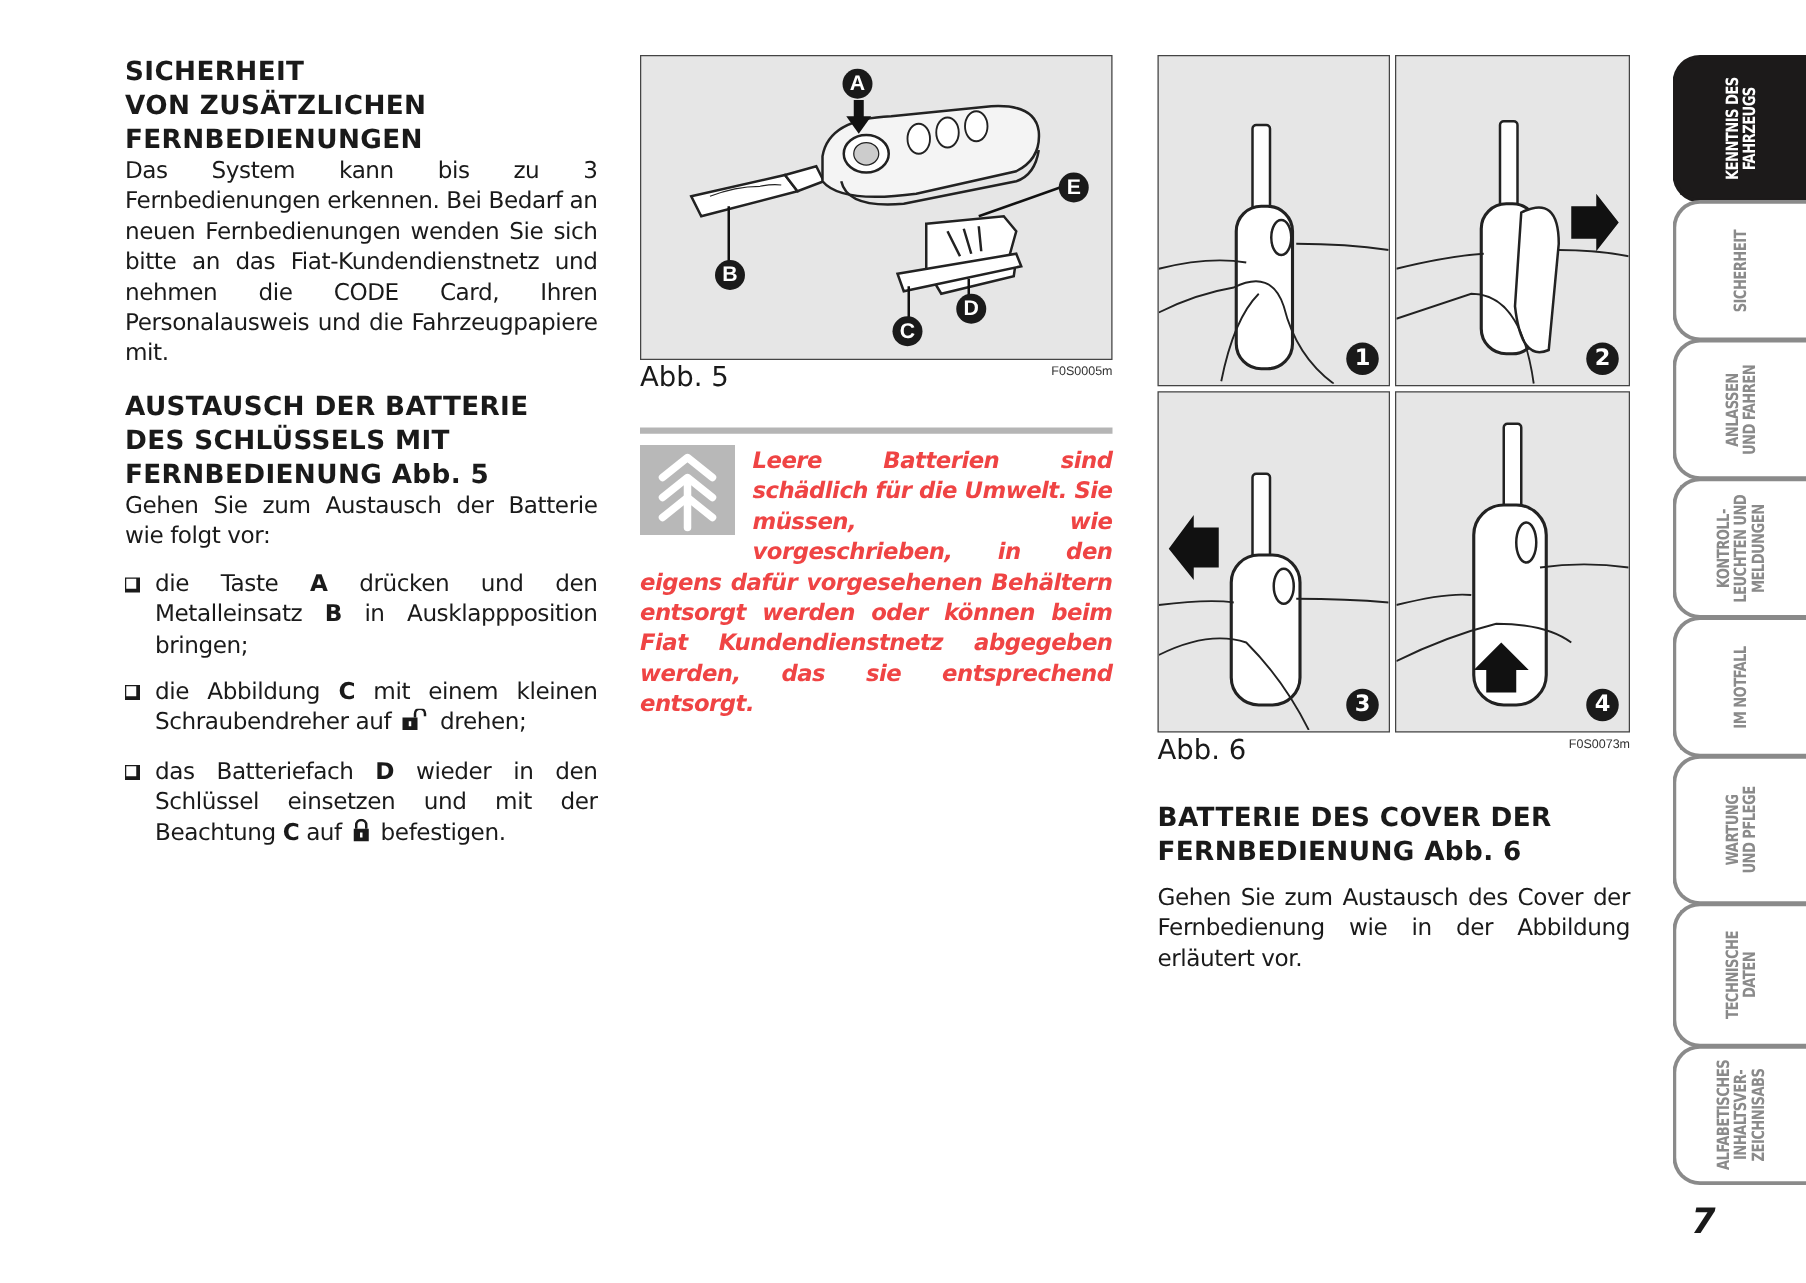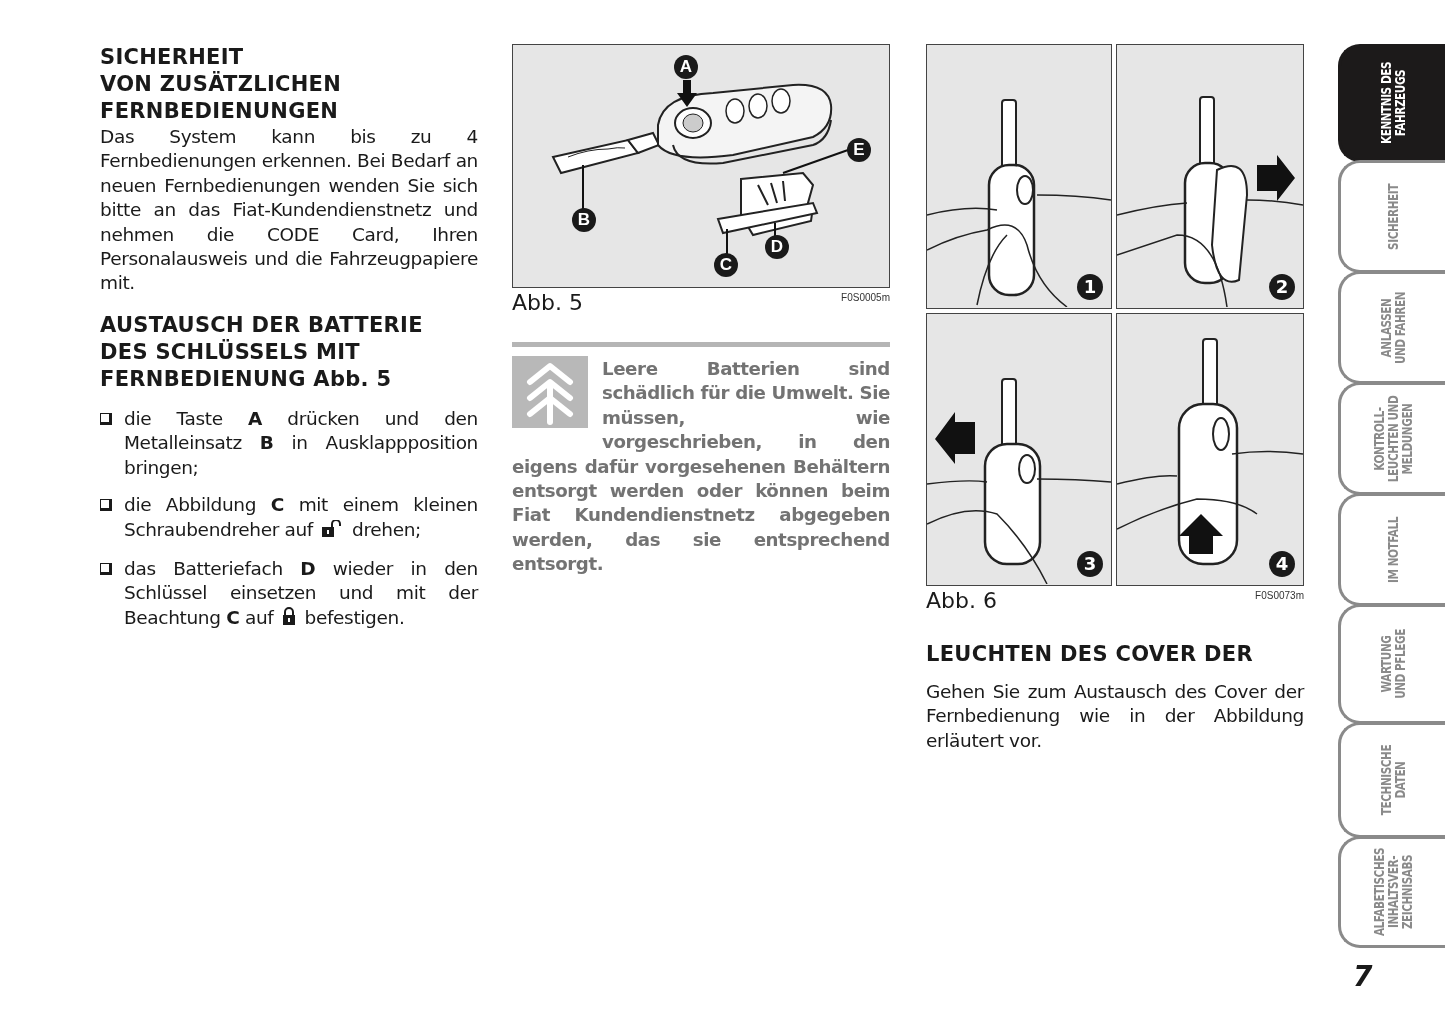--- a/index.html
+++ b/index.html
@@ -42,22 +42,22 @@
     background:#e6e6e6; border:1.5px solid #444; box-sizing:border-box;
   }
   .fig-cap { position:absolute; font-size:22px; font-family:"DejaVu Sans", sans-serif; }
   .fig-code { position:absolute; font-size:10px; font-family:"Liberation Sans", sans-serif; color:#333;text-align:center; }
 
   
   .note-rule { position:absolute; left:0; top:298px; width:378px; height:5px; background:#b5b5b5; }
   .note-icon { position:absolute; left:0; top:312px; width:76px; height:72px; background:#b8b8b8; }
   .note-text {
     position:absolute; left:0; top:313px; width:378px;
-    font-family:"DejaVu Sans", sans-serif; font-weight:bold;
-    font-size:18.2px; line-height:24.4px; letter-spacing:-0.4px; text-align:justify; color:#737373;
+    font-family:"DejaVu Sans", sans-serif; font-style:italic; font-weight:bold;
+    font-size:18.2px; line-height:24.4px; letter-spacing:-0.4px; text-align:justify; color:#ef4444;
   }
   .note-text .float { float:left; width:90px; height:96px; }
 
   
   .fig6 { position:absolute; left:0; top:0; width:378px; height:542px; }
   .panel {
     position:absolute; background:#e6e6e6; border:1.5px solid #444; box-sizing:border-box; overflow:hidden;
   }
   .p1 { left:0; top:0; width:186px; height:265px; }
   .p2 { left:190px; top:0; width:188px; height:265px; }
@@ -96,28 +96,29 @@
 </style>
 </head>
 <body>
 
 <div class="col col1">
   <h2>
     <span>SICHERHEIT</span><br>
     <span>VON ZUSÄTZLICHEN</span><br>
     <span>FERNBEDIENUNGEN</span>
   </h2>
-  <p class="body sec1-p">Das System kann bis zu 4 Fernbedienungen erkennen. Bei Bedarf an neuen Fernbedienungen wenden Sie sich bitte an das Fiat-Kundendienstnetz und nehmen die CODE Card, Ihren Personalausweis und die Fahrzeugpapiere mit.</p>
+  <p class="body sec1-p">Das System kann bis zu 3 Fernbedienungen erkennen. Bei Bedarf an neuen Fernbedienungen wenden Sie sich bitte an das Fiat-Kundendienstnetz und nehmen die CODE Card, Ihren Personalausweis und die Fahrzeugpapiere mit.</p>
 
   <div class="sec2">
     <h2>
       <span>AUSTAUSCH DER BATTERIE</span><br>
       <span>DES SCHLÜSSELS MIT</span><br>
       <span>FERNBEDIENUNG Abb. 5</span>
     </h2>
+    <p class="body sec2-p">Gehen Sie zum Austausch der Batterie wie folgt vor:</p>
     <ul class="steps">
       <li>
         <span class="box"></span>
         <span>die Taste </span><b>A</b><span> drücken und den Metalleinsatz </span><b>B</b><span> in Ausklappposition bringen;</span>
       </li>
       <li>
         <span class="box"></span>
         <span>die Abbildung </span><b>C</b><span> mit einem kleinen Schraubendreher auf </span><span class="lock-open"><svg width="24" height="18" viewBox="0 0 24 18">
               <rect x="1" y="7" width="12" height="10" fill="#1a1a1a"></rect>
               <rect x="6" y="10" width="2" height="4" fill="#fff"></rect>
@@ -235,21 +236,22 @@
         <path d="M0 215 Q40 195 80 185 Q120 185 140 200" fill="none" stroke="#222" stroke-width="1.5"></path>
       </svg>
       <div class="num">4</div>
     </div>
   </div>
   <div class="fig-cap" style="left:0;top:544px;">Abb. 6</div>
   <div class="fig-code" style="right:0;top:546px;">F0S0073m</div>
 
   <div class="sec3">
     <h2>
-      <span>LEUCHTEN DES COVER DER</span><br>
+      <span>BATTERIE DES COVER DER</span><br>
+      <span>FERNBEDIENUNG Abb. 6</span>
     </h2>
     <p class="body">Gehen Sie zum Austausch des Cover der Fernbedienung wie in der Abbildung erläutert vor.</p>
   </div>
 </div>
 
 <div class="tabs">
   <div class="tab active" style="top:0;height:118px;">
       <span class="label">KENNTNIS DES
 FAHRZEUGS</span>
     </div>

